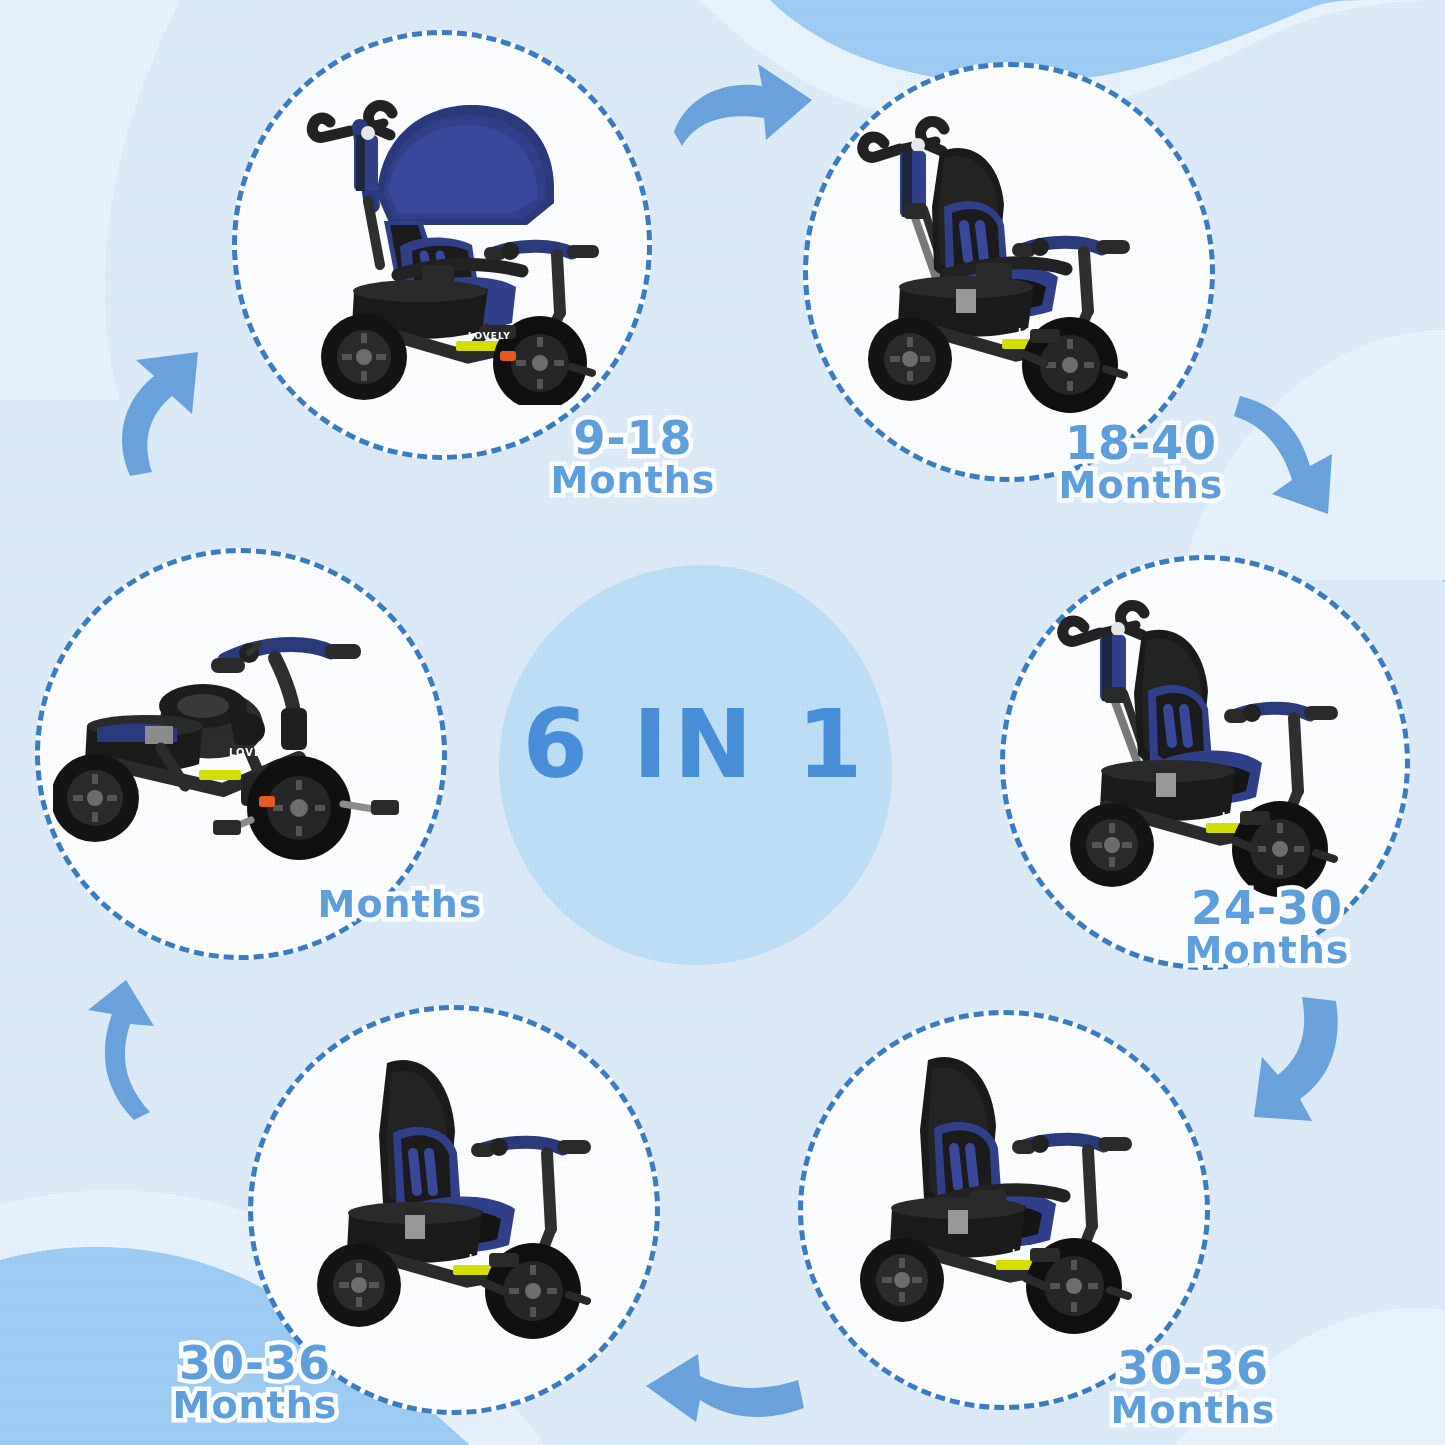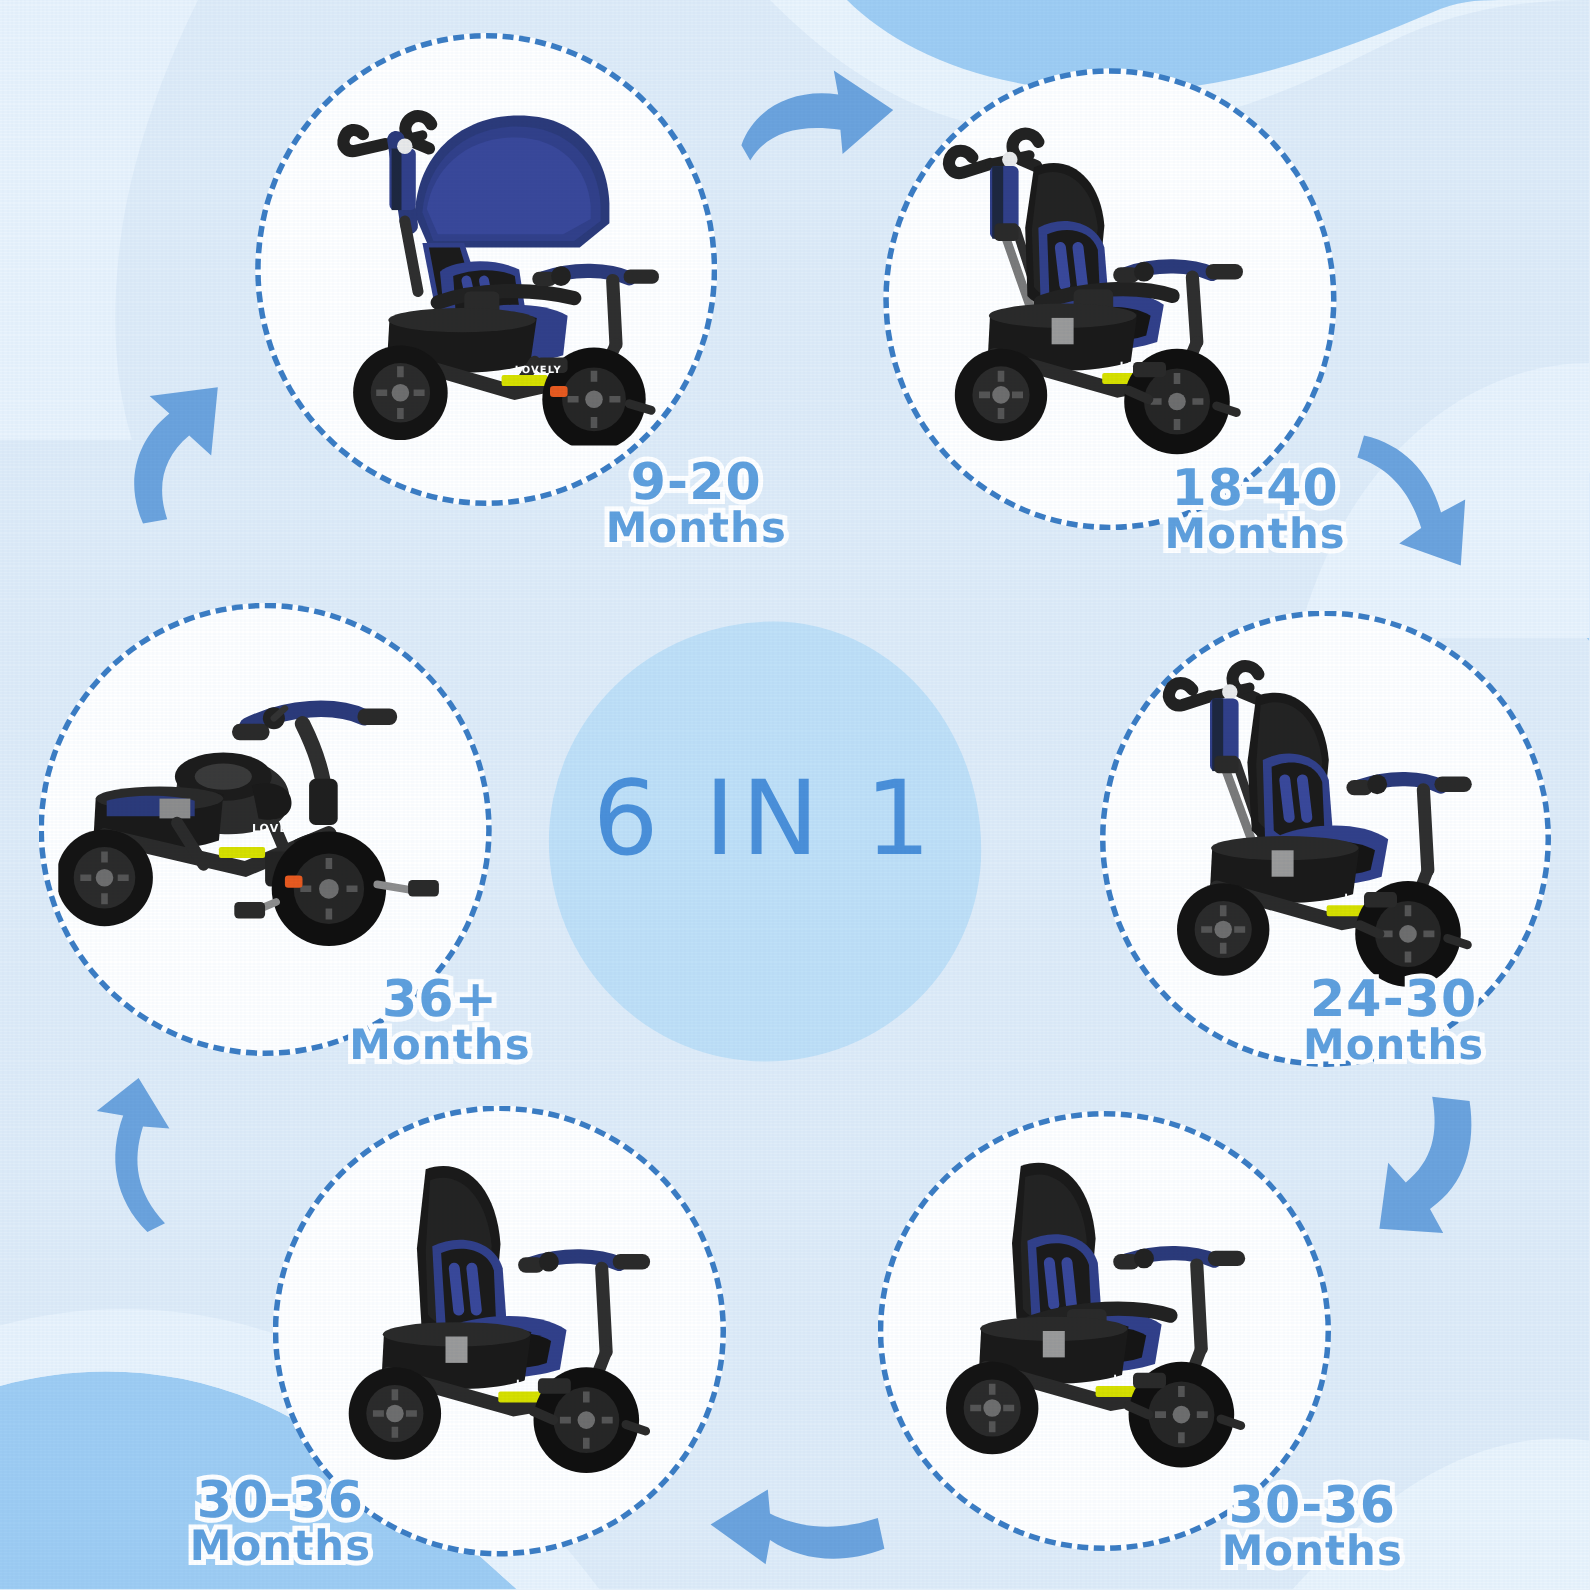--- a/index.html
+++ b/index.html
@@ -53,21 +53,21 @@
   .center-blob{
     position:absolute;z-index:5;
     left:499px;top:565px;width:393px;height:400px;
     background:#bfe0f7;border-radius:52% 48% 50% 50% / 50% 52% 48% 50%;
   }
   .center-title{
     position:absolute;z-index:22;
     left:499px;top:690px;width:393px;
     text-align:center;
     font-family:"DejaVu Sans", sans-serif;
-    font-weight:normal;font-size:94px;
+    font-weight:bold;font-size:94px;
     color:#4a90d9;letter-spacing:6px;
   }
 
   .arrow{position:absolute;z-index:14;}
   .arrow svg{display:block;}
 </style>
 </head>
 <body>
 
 <div id="stage">
@@ -153,21 +153,21 @@
         </g>
 
         <path d="M300,292 L320,298" stroke="#2a2a2a" stroke-width="8" stroke-linecap="round"></path>
         <rect x="216" y="250" width="28" height="14" rx="4" fill="#2a2a2a"></rect>
 
         <text x="196" y="264" font-family="DejaVu Sans, sans-serif" font-size="9" font-weight="bold" fill="#ffffff" letter-spacing="1">LOVELY</text>
       </svg>
     </div>
   </div>
   <div class="label" style="left:488px;top:415px;width:290px;">
-    <span class="l1">9-20</span>
+    <span class="l1">9-18</span>
     <span class="l2">Months</span>
   </div>
 
   <div class="node" style="left:803px;top:62px;width:412px;height:420px;">
     <div class="disc" style="left:0;top:0;width:412px;height:420px;"></div>
     <div class="prod" style="left:45px;top:35px;width:330px;height:330px;">
       <svg viewBox="0 0 330 330">
 
         <path d="M36,46 C30,38 20,38 16,46 C12,54 18,62 27,60 L52,52" stroke="#222" stroke-width="11" fill="none" stroke-linecap="round"></path>
         <path d="M96,32 C92,24 82,22 76,28 C70,34 72,44 80,48 L94,54" stroke="#222" stroke-width="11" fill="none" stroke-linecap="round"></path>
@@ -435,21 +435,20 @@
         </g>
 
         <path d="M290,196 L326,202" stroke="#8d8d8d" stroke-width="7" stroke-linecap="round"></path>
         <rect x="318" y="192" width="28" height="15" rx="4" fill="#2a2a2a"></rect>
         <path d="M198,212 L174,222" stroke="#8d8d8d" stroke-width="7" stroke-linecap="round"></path>
         <rect x="160" y="212" width="28" height="15" rx="4" fill="#2a2a2a"></rect>
       </svg>
     </div>
   </div>
   <div class="label" style="left:255px;top:885px;width:290px;">
-    <span class="l1">36+</span>
     <span class="l2">Months</span>
   </div>
 
   <div class="arrow" style="left:660px;top:50px;">
     <svg width="170" height="130" viewBox="0 0 170 130">
       <path d="M14,82 C26,48 62,30 102,36 L98,14 L152,50 L106,90 L104,68 C64,62 36,72 22,96 Z" fill="#6ba3dd"></path>
     </svg>
   </div>
 
   <div class="arrow" style="left:1224px;top:382px;">

